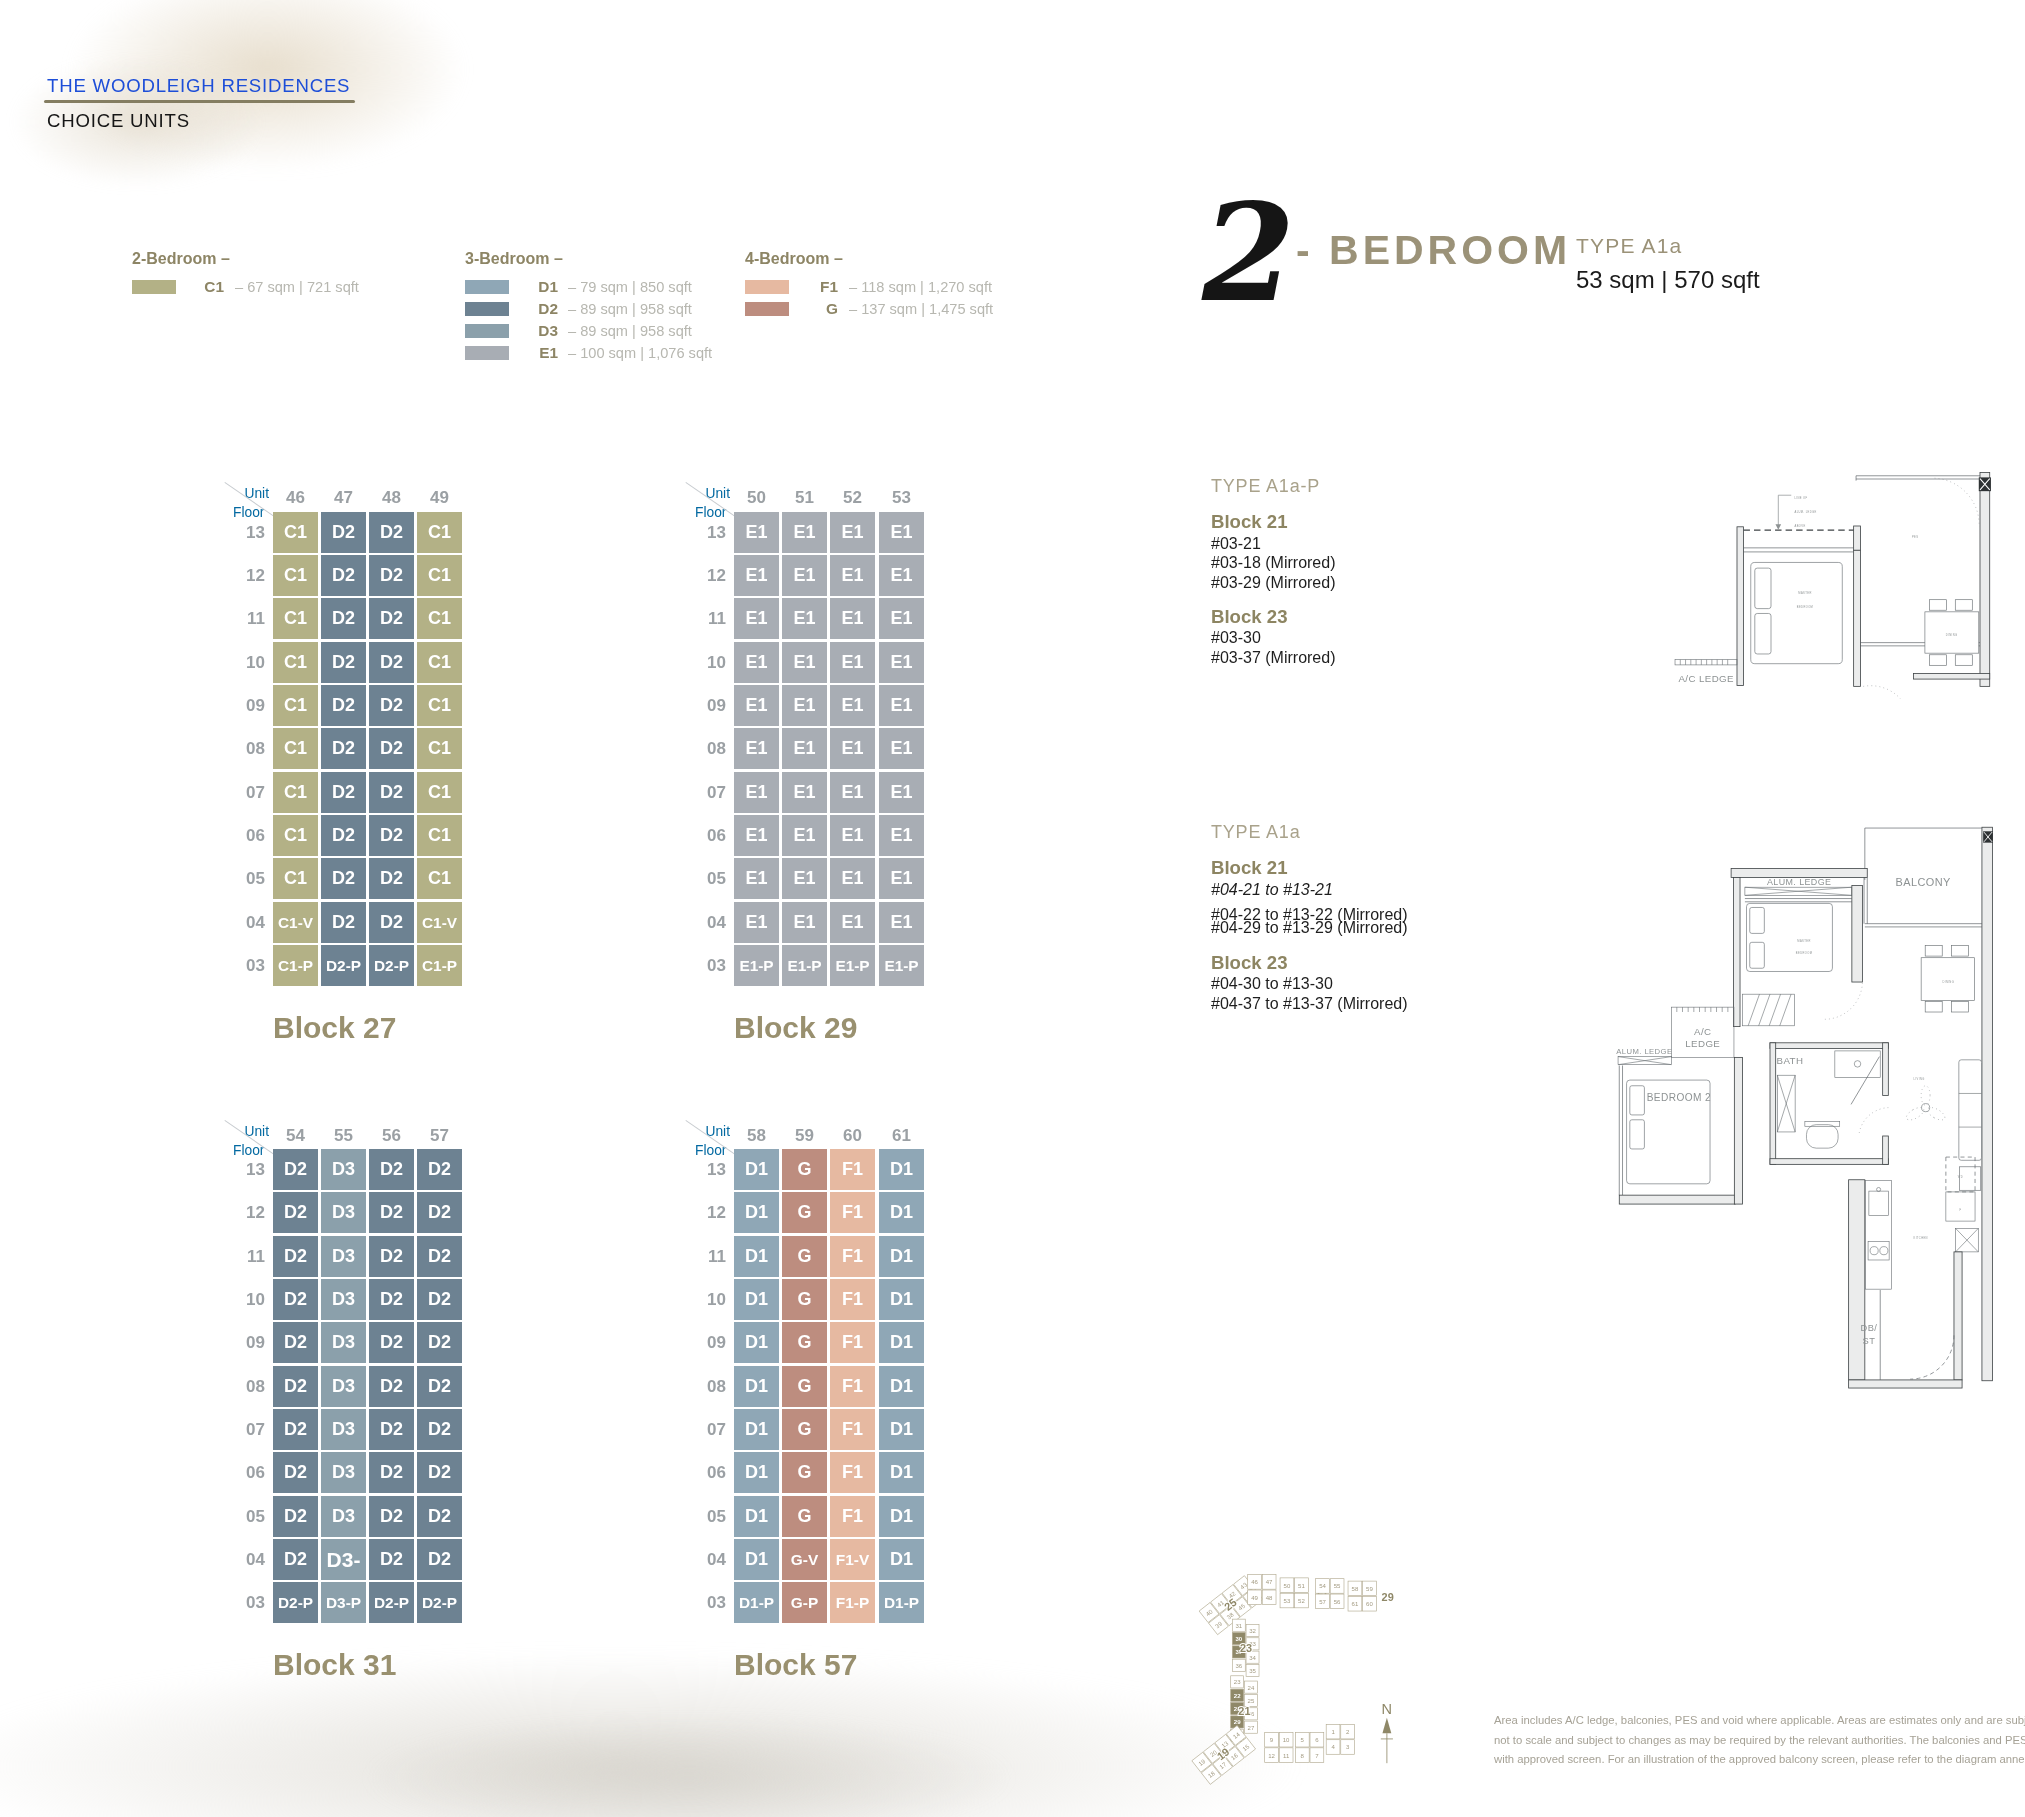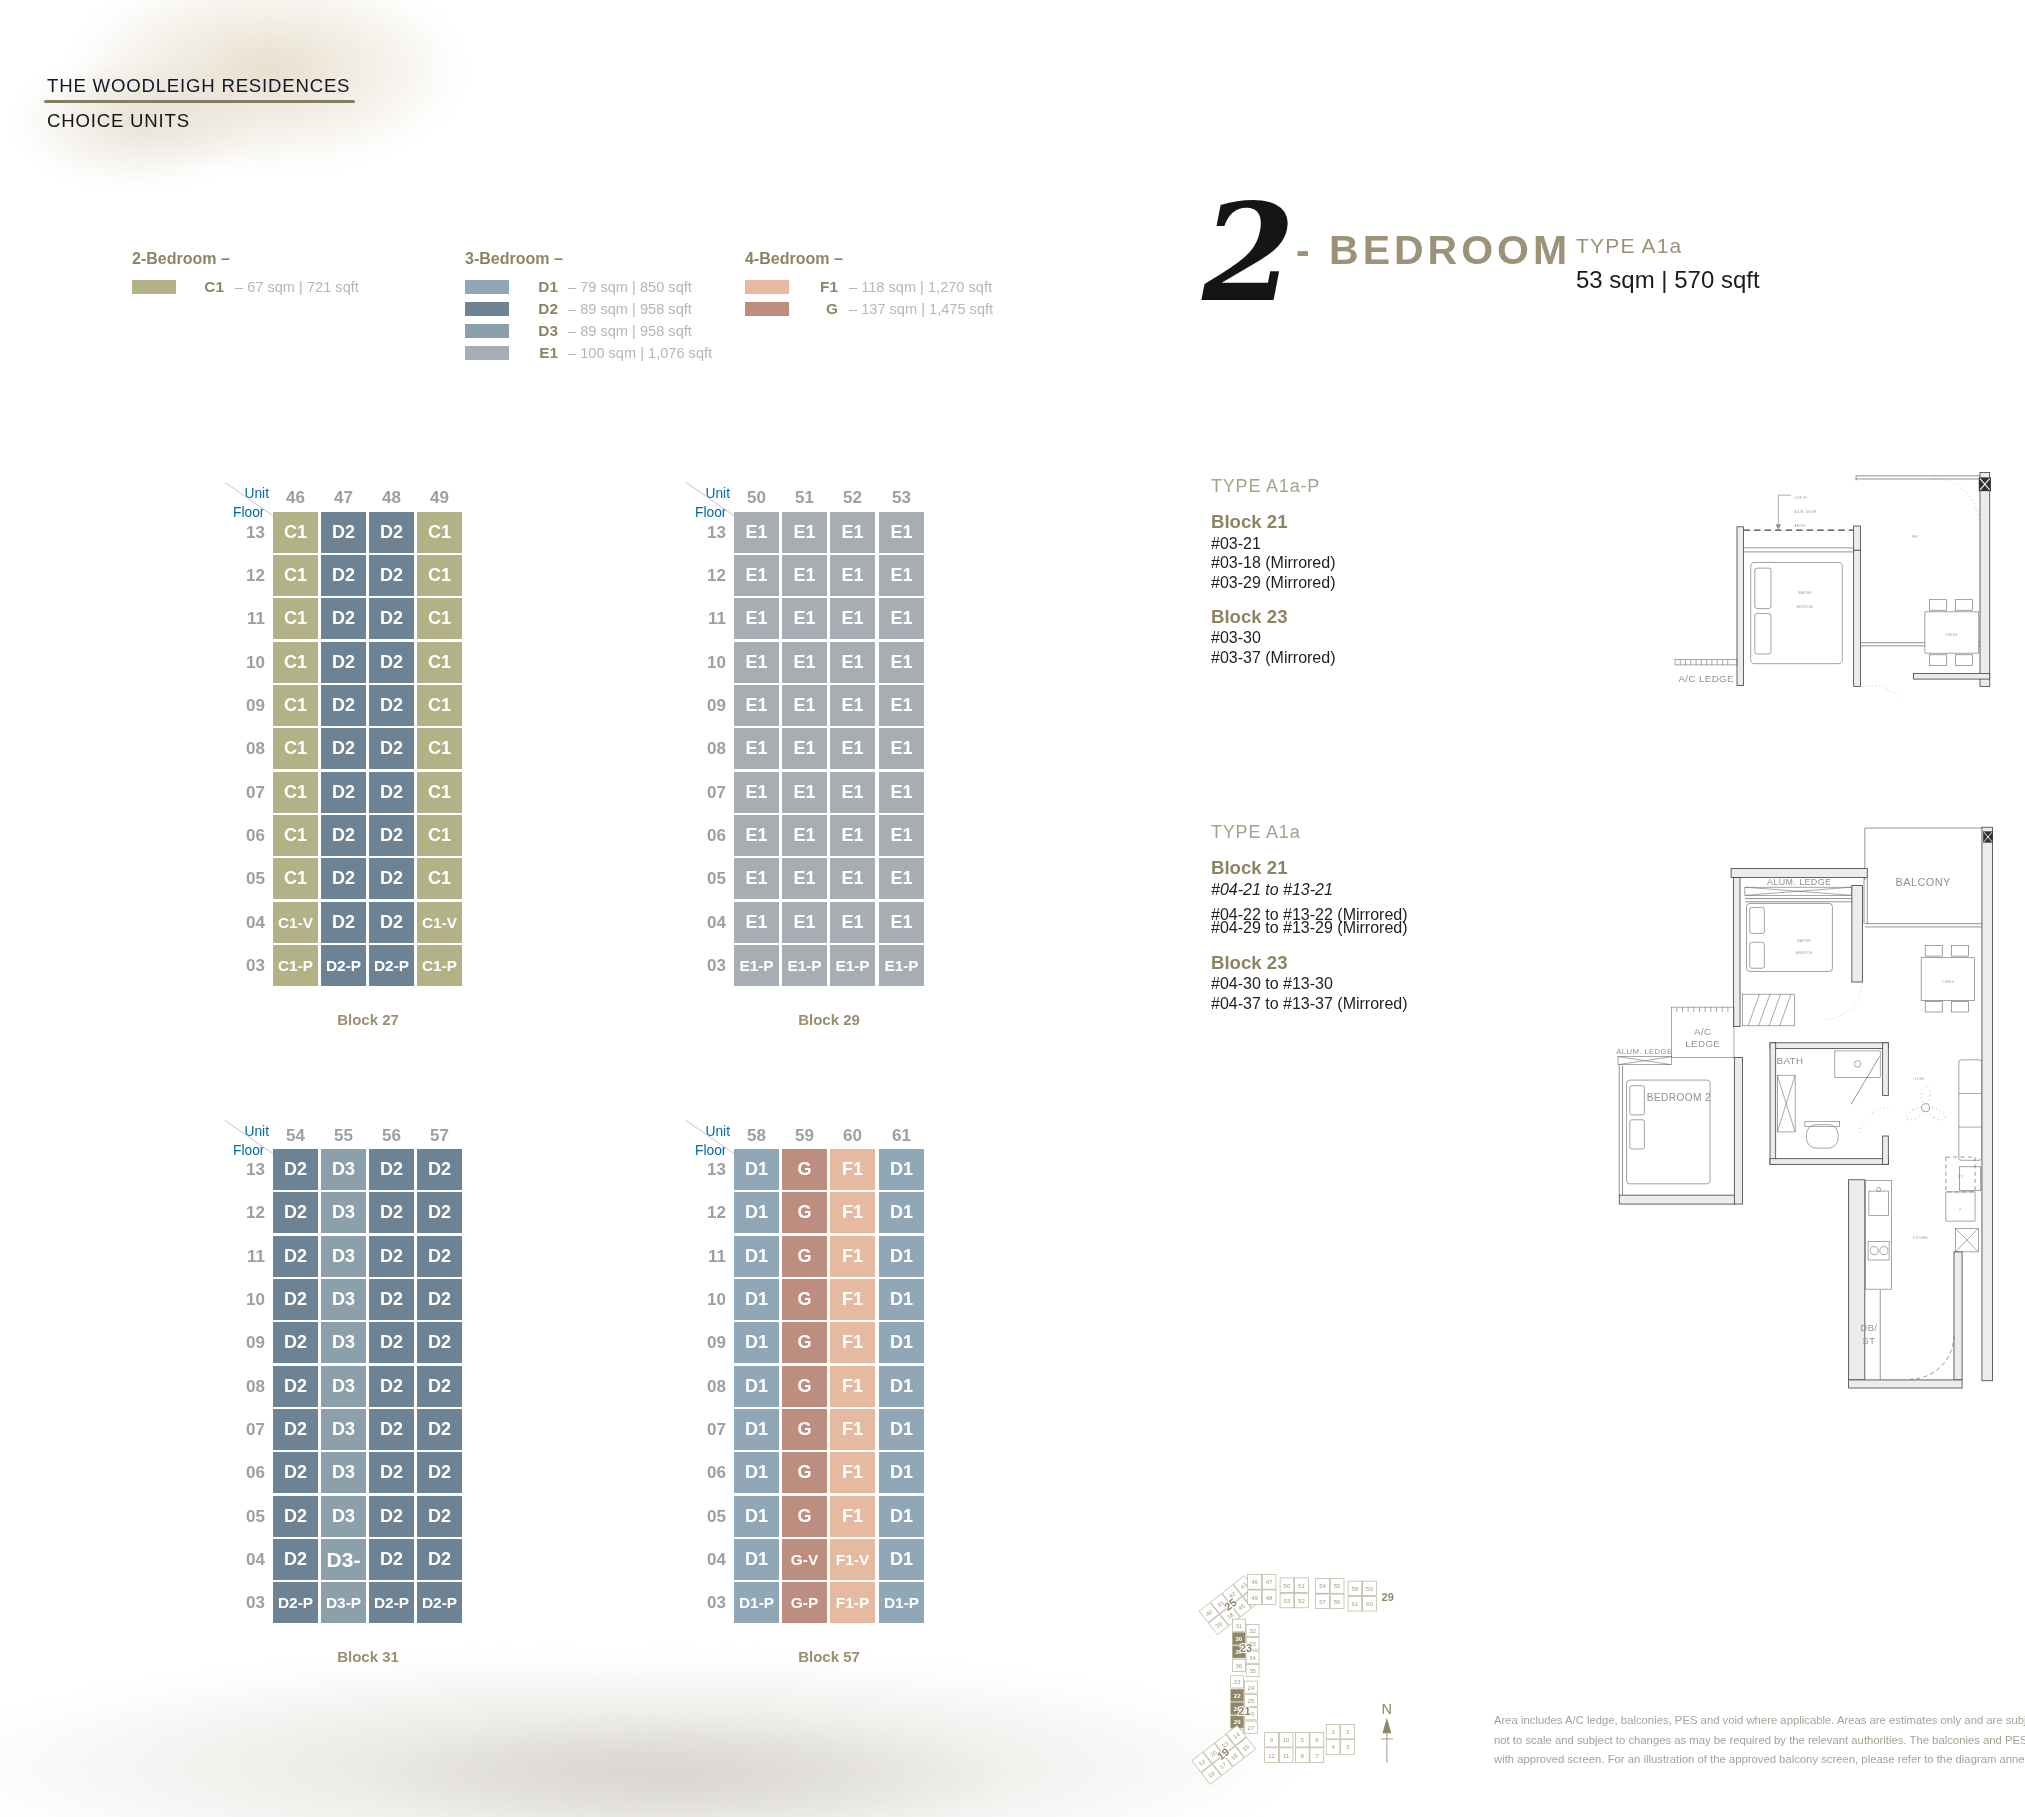--- a/index.html
+++ b/index.html
@@ -2,21 +2,21 @@
 <html style="font-size:6.5px"><head>
 <meta charset="utf-8">
 <style>
   html,body{margin:0;padding:0;background:#fff;}
   #canvas{position:relative;width:2201px;height:1818px;background:#ffffff;overflow:hidden;
           font-family:"Liberation Sans",sans-serif;}
   .abs{position:absolute;}
   .wash{position:absolute;z-index:0;pointer-events:none;}
   .content{z-index:1;}
   
-  .brand{position:absolute;left:47px;top:75px;font-size:18.6px;letter-spacing:0.8px;color:#0f172a;z-index:1;}
+  .brand{position:absolute;left:47px;top:75px;font-size:18.6px;letter-spacing:0.8px;color:#1d4ed8;z-index:1;}
   .rule{position:absolute;left:44px;top:100px;width:311px;height:2.8px;background:#847d61;border-radius:1.6px;z-index:1;}
   .subtitle{position:absolute;left:47px;top:110px;font-size:18.6px;letter-spacing:0.8px;color:#161616;z-index:1;}
   
   .big2{position:absolute;left:1202px;top:190px;font-family:"DejaVu Serif",serif;font-style:italic;
         font-weight:bold;font-size:134px;line-height:0.95;color:#151515;z-index:1;}
   .bigbed{position:absolute;left:1296px;top:227px;font-size:41px;font-weight:bold;letter-spacing:4px;
         color:#9b9278;z-index:1;}
   .ttype{position:absolute;left:1576px;top:234px;font-size:21px;letter-spacing:1.2px;color:#9b9278;z-index:1;}
   .tarea{position:absolute;left:1576px;top:266px;font-size:24px;color:#1b1b1b;z-index:1;}
   
@@ -26,21 +26,21 @@
   .lg-desc{position:absolute;font-size:14.6px;color:#b7b7b0;line-height:14.6px;z-index:1;}
   
   .gx-axis{position:absolute;font-size:13.8px;color:#0369a1;z-index:1;}
   .gx-diag{position:absolute;height:0.8px;background:#c8ccd0;transform-origin:0 0;transform:rotate(34.5deg);z-index:1;}
   .gx-col{position:absolute;width:45px;height:20px;line-height:20px;text-align:center;font-size:17px;
         font-weight:bold;color:#9ba0a4;z-index:1;}
   .gx-floor{position:absolute;width:61px;height:41px;line-height:41px;text-align:right;font-size:17px;
         font-weight:bold;color:#9ba0a4;z-index:1;}
   .gx-cell{position:absolute;width:45px;height:41px;line-height:41px;text-align:center;color:#fff;
         font-weight:bold;z-index:1;}
-  .gx-cap{position:absolute;width:190px;text-align:center;font-size:15px;font-weight:bold;color:#99906f;z-index:1;}
+  .gx-cap{position:absolute;width:190px;text-align:left;font-size:30px;font-weight:bold;color:#99906f;z-index:1;}
   
   .ts-head{position:absolute;font-size:18px;letter-spacing:0.8px;color:#a9a28b;z-index:1;}
   .ts-block{position:absolute;font-size:18.6px;font-weight:bold;color:#8d8562;z-index:1;}
   .ts-line{position:absolute;font-size:16px;color:#1e1e1e;z-index:1;}
   
   .disc{position:absolute;font-size:11.3px;color:#a6a296;z-index:1;white-space:nowrap;}
   
   svg text{font-family:"Liberation Sans",sans-serif;fill:#8d9293;letter-spacing:1px;}
   .wall{fill:#ebecec;stroke:#3e4345;stroke-width:2;}
   .thin{stroke:#565c60;stroke-width:1.6;fill:none;}

